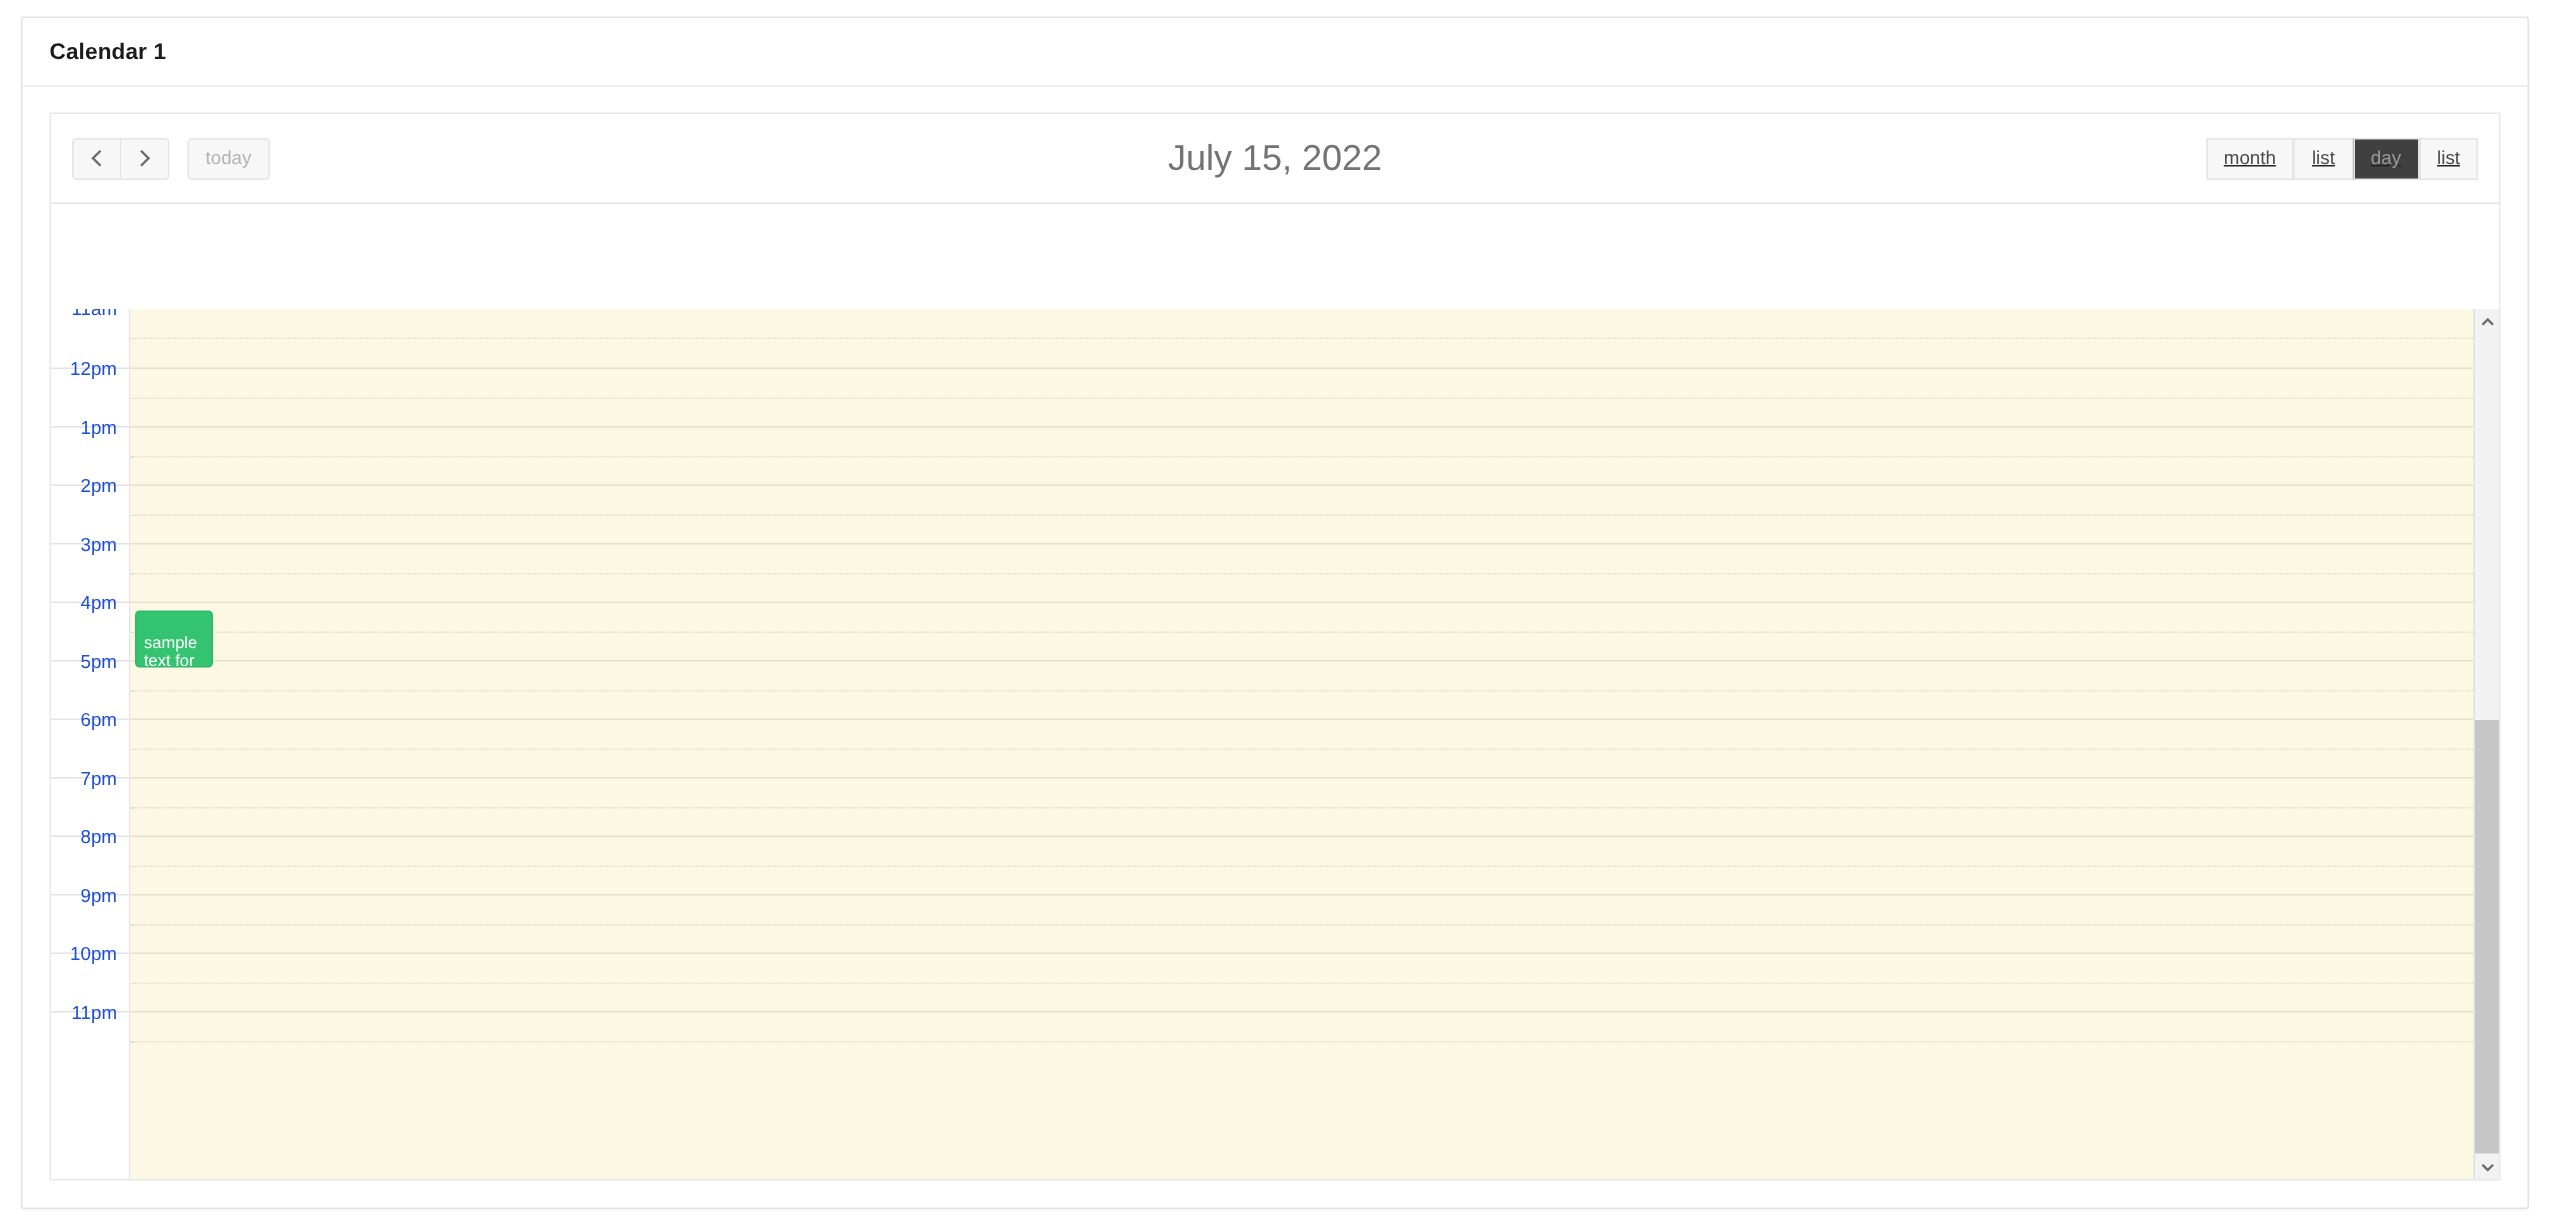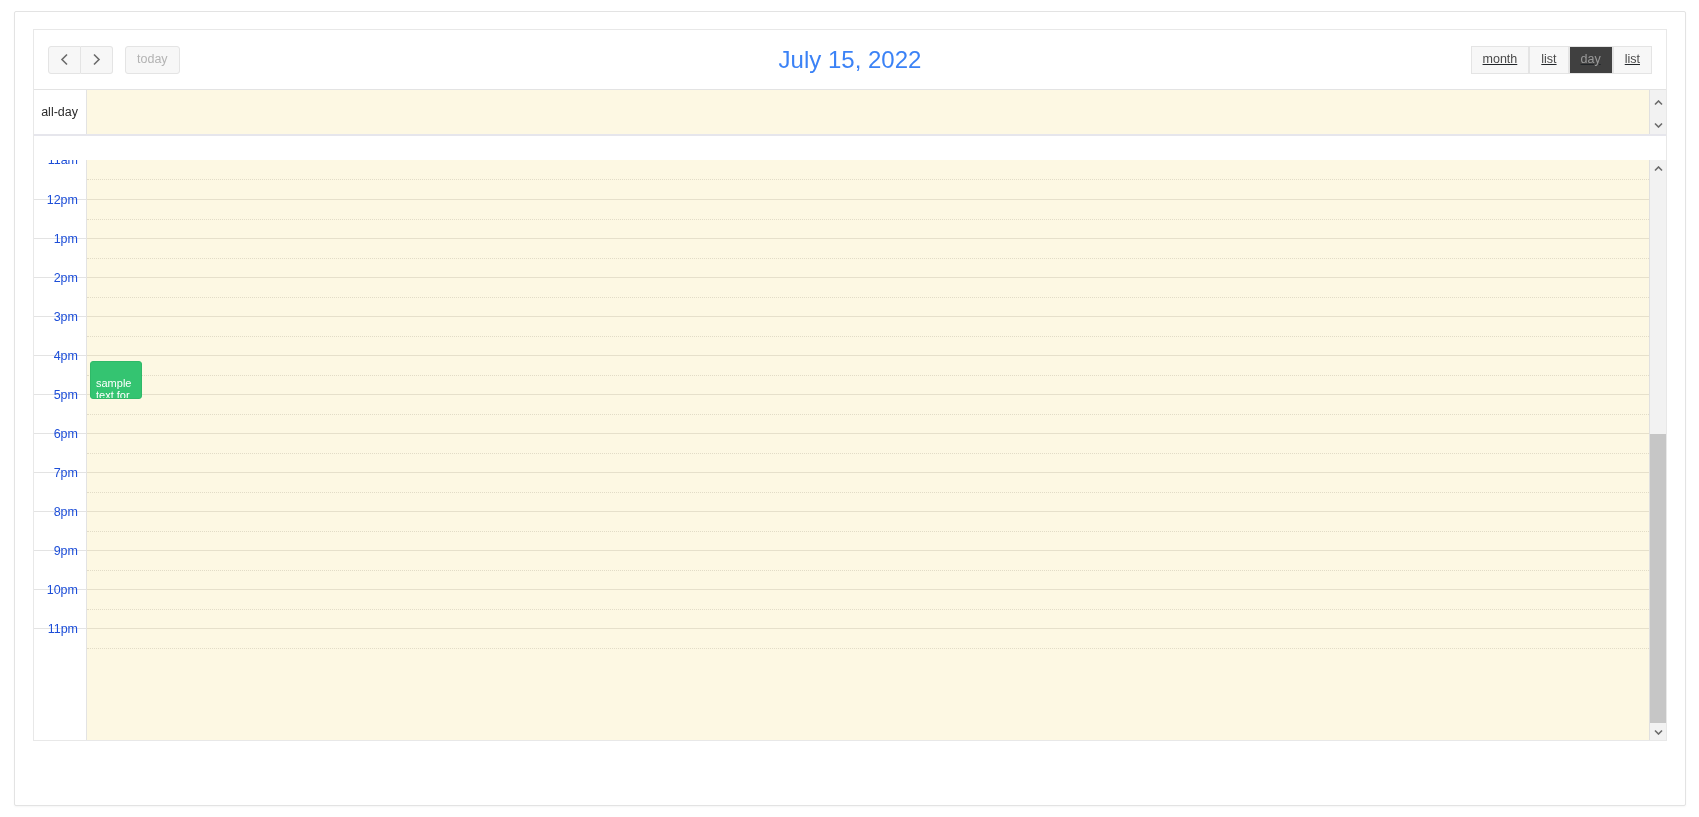--- a/index.html
+++ b/index.html
@@ -81,21 +81,21 @@
   .btn-disabled { color: #b3b3b3; cursor: default; }
   .btn-active { background: #404040; color: #9a9a9a; cursor: default; }
   .btn-arrow svg { display:block; }
 
   .fc-toolbar-title {
     position: absolute;
     left: 0; right: 0;
     text-align: center;
     font-size: 24px;
     font-weight: 400;
-    color: #3b82f6;
+    color: #737373;
     pointer-events: none;
   }
   .fc-toolbar-right {
     margin-left: auto;
     display: flex;
     position: relative;
     z-index: 2;
     text-decoration: underline;
   }
 
@@ -248,20 +248,23 @@
     border-radius: 0;
     cursor: pointer;
   }
   .chev { stroke: #6b6b6b; stroke-width: 1.6; fill: none; }
 </style>
 </head>
 <body>
 
 <div class="page-card">
 
+  <div class="card-header">
+    <div class="card-title">Calendar 1</div>
+  </div>
 
   <div class="card-body">
     <div class="fc">
 
       <div class="fc-toolbar">
         <div class="fc-toolbar-left">
           <div class="btn-group">
             <button class="btn btn-arrow">
               <span>
                 <svg width="9" height="13" viewBox="0 0 9 13">
@@ -286,36 +289,20 @@
           <button class="btn">month</button>
           <button class="btn">list</button>
           <button class="btn btn-active">day</button>
           <button class="btn">list</button>
         </div>
       </div>
 
       <div class="fc-view">
 
 
-        <div class="fc-allday">
-          <div class="axis-col">all-day</div>
-          <div class="fc-allday-lane"></div>
-          <div class="scroller">
-            <span>
-              <svg width="9" height="6" viewBox="0 0 9 6">
-                  <polyline class="chev" points="1,4.5 4.5,1 8,4.5"></polyline>
-                </svg>
-            </span>
-            <span>
-              <svg width="9" height="6" viewBox="0 0 9 6">
-                  <polyline class="chev" points="1,1.5 4.5,5 8,1.5"></polyline>
-                </svg>
-            </span>
-          </div>
-        </div>
 
         <div class="fc-time-wrap">
           <div class="fc-time-body">
             <div class="fc-axis">
               <div class="slot-label"><span>11am</span></div>
               <div class="slot-label"><span>12pm</span></div>
               <div class="slot-label"><span>1pm</span></div>
               <div class="slot-label"><span>2pm</span></div>
               <div class="slot-label"><span>3pm</span></div>
               <div class="slot-label"><span>4pm</span></div>

